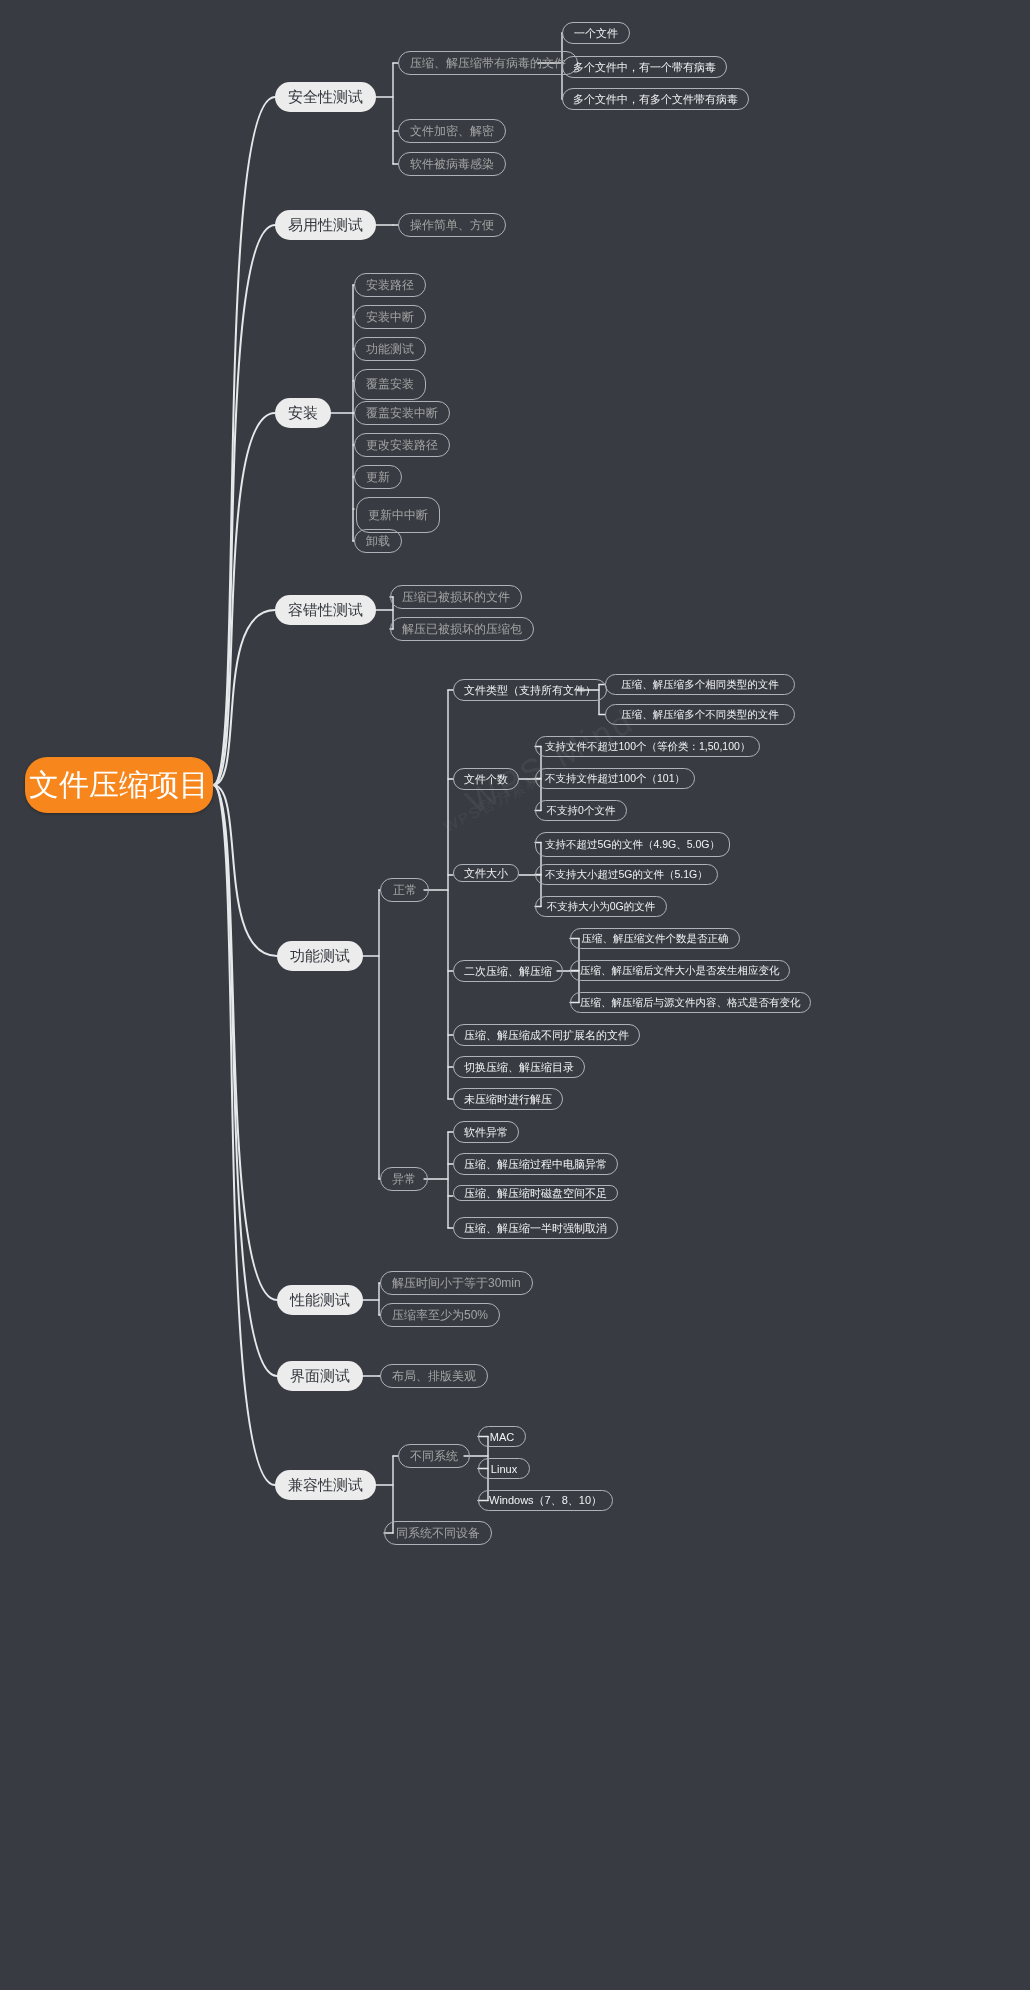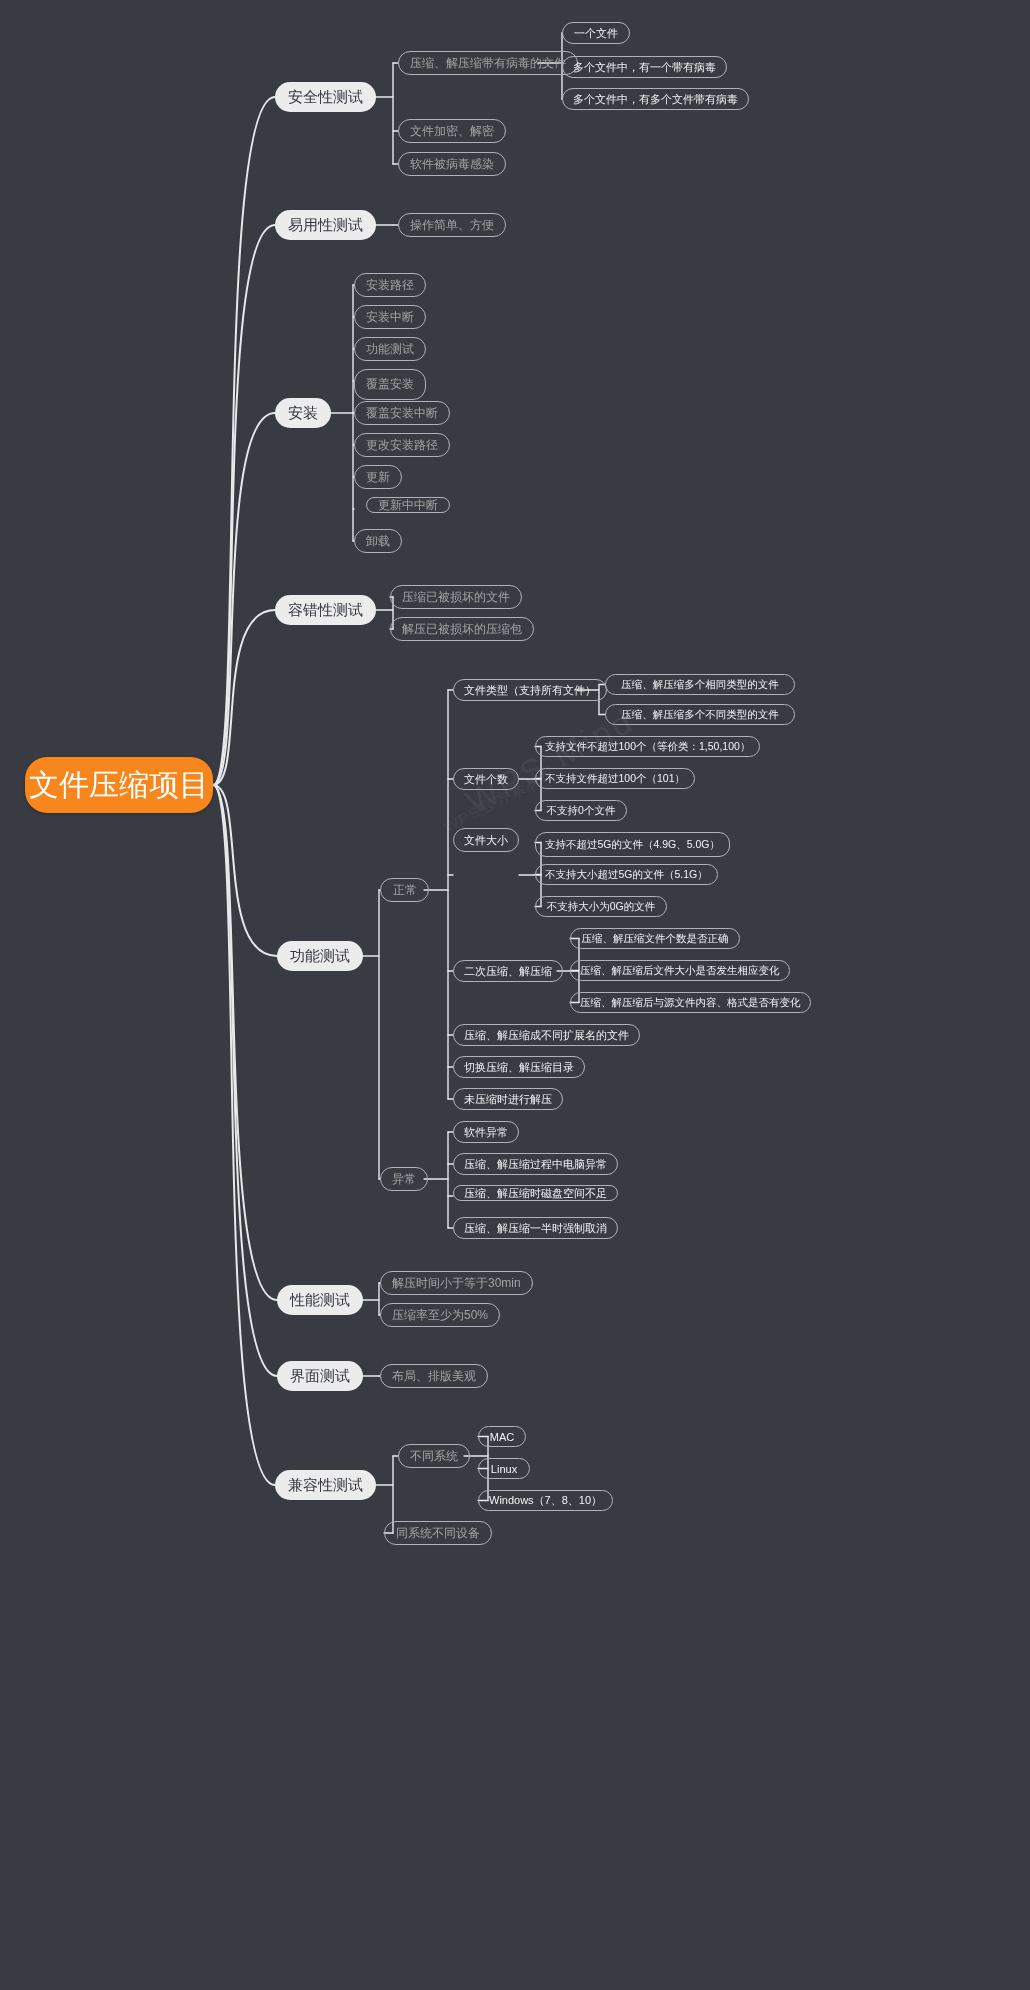--- a/index.html
+++ b/index.html
@@ -131,35 +131,35 @@
       <div class="node n-l1" style="left: 275px; top: 210px; min-width: 92px; height: 30px;">易用性测试</div>
       <div class="node n-l2" style="left: 398px; top: 213px; min-width: 92px; height: 24px;">操作简单、方便</div>
       <div class="node n-l1" style="left: 275px; top: 398px; min-width: 52px; height: 30px;">安装</div>
       <div class="node n-l2" style="left: 354px; top: 273px; min-width: 66px; height: 24px;">安装路径</div>
       <div class="node n-l2" style="left: 354px; top: 305px; min-width: 66px; height: 24px;">安装中断</div>
       <div class="node n-l2" style="left: 354px; top: 337px; min-width: 66px; height: 24px;">功能测试</div>
       <div class="node n-l2" style="left: 354px; top: 369px; min-width: 66px; height: 31px;">覆盖安装</div>
       <div class="node n-l2" style="left: 354px; top: 401px; min-width: 88px; height: 24px;">覆盖安装中断</div>
       <div class="node n-l2" style="left: 354px; top: 433px; min-width: 88px; height: 24px;">更改安装路径</div>
       <div class="node n-l2" style="left: 354px; top: 465px; min-width: 42px; height: 24px;">更新</div>
-      <div class="node n-l2" style="left: 366px; top: 497px; min-width: 78px; height: 16px;">更新中中断</div>
+      <div class="node n-l2" style="left: 356px; top: 497px; min-width: 78px; height: 36px;">更新中中断</div>
       <div class="node n-l2" style="left: 354px; top: 529px; min-width: 42px; height: 24px;">卸载</div>
       <div class="node n-l1" style="left: 275px; top: 595px; min-width: 92px; height: 30px;">容错性测试</div>
       <div class="node n-l2" style="left: 390px; top: 585px; min-width: 110px; height: 24px;">压缩已被损坏的文件</div>
       <div class="node n-l2" style="left: 390px; top: 617px; min-width: 118px; height: 24px;">解压已被损坏的压缩包</div>
       <div class="node n-l1" style="left: 277px; top: 941px; min-width: 76px; height: 30px;">功能测试</div>
       <div class="node n-l2" style="left: 380px; top: 878px; min-width: 44px; height: 24px; padding-left: 12px;">正常</div>
       <div class="node n-l3" style="left: 453px; top: 679px; min-width: 124px; height: 22px;">文件类型（支持所有文件）</div>
       <div class="node n-l4" style="left: 605px; top: 674px; min-width: 190px; height: 21px;">压缩、解压缩多个相同类型的文件</div>
       <div class="node n-l4" style="left: 605px; top: 704px; min-width: 190px; height: 21px;">压缩、解压缩多个不同类型的文件</div>
       <div class="node n-l3" style="left: 453px; top: 768px; min-width: 66px; height: 22px;">文件个数</div>
       <div class="node n-l4" style="left: 535px; top: 736px; min-width: 216px; height: 21px;">支持文件不超过100个（等价类：1,50,100）</div>
       <div class="node n-l4" style="left: 535px; top: 768px; min-width: 160px; height: 21px;">不支持文件超过100个（101）</div>
       <div class="node n-l4" style="left: 535px; top: 800px; min-width: 92px; height: 21px;">不支持0个文件</div>
-      <div class="node n-l3" style="left: 453px; top: 828px; min-width: 66px; height: 24px;">文件大小</div>
+      <div class="node n-l3" style="left: 453px; top: 864px; min-width: 66px; height: 18px;">文件大小</div>
       <div class="node n-l4" style="left: 535px; top: 832px; min-width: 184px; height: 25px;">支持不超过5G的文件（4.9G、5.0G）</div>
       <div class="node n-l4" style="left: 535px; top: 864px; min-width: 176px; height: 21px;">不支持大小超过5G的文件（5.1G）</div>
       <div class="node n-l4" style="left: 535px; top: 896px; min-width: 132px; height: 21px;">不支持大小为0G的文件</div>
       <div class="node n-l3" style="left: 453px; top: 960px; min-width: 104px; height: 22px;">二次压缩、解压缩</div>
       <div class="node n-l4" style="left: 570px; top: 928px; min-width: 170px; height: 21px;">压缩、解压缩文件个数是否正确</div>
       <div class="node n-l4" style="left: 570px; top: 960px; min-width: 218px; height: 21px;">压缩、解压缩后文件大小是否发生相应变化</div>
       <div class="node n-l4" style="left: 570px; top: 992px; min-width: 236px; height: 21px;">压缩、解压缩后与源文件内容、格式是否有变化</div>
       <div class="node n-l3" style="left: 453px; top: 1024px; min-width: 178px; height: 22px;">压缩、解压缩成不同扩展名的文件</div>
       <div class="node n-l3" style="left: 453px; top: 1056px; min-width: 128px; height: 22px;">切换压缩、解压缩目录</div>
       <div class="node n-l3" style="left: 453px; top: 1088px; min-width: 110px; height: 22px;">未压缩时进行解压</div>

